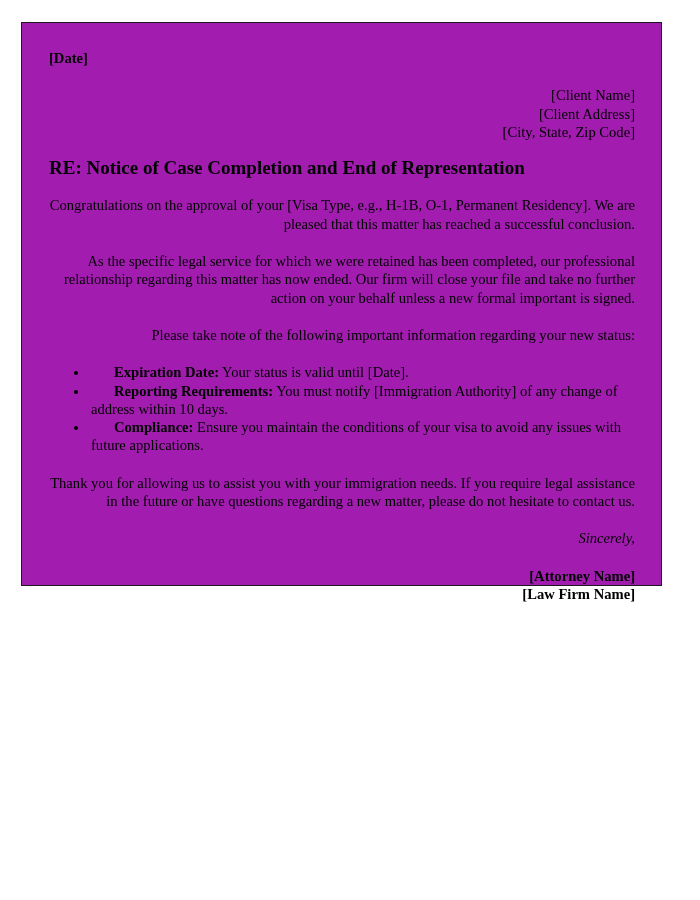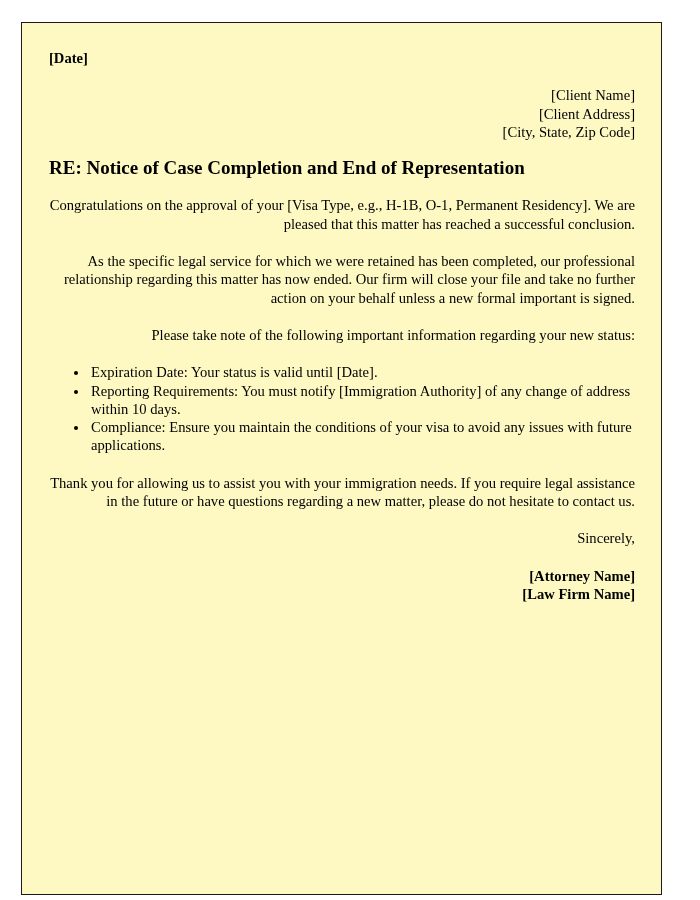--- a/index.html
+++ b/index.html
@@ -12,24 +12,24 @@
     height: 900px;
     font-family: "Liberation Serif", "DejaVu Serif", serif;
     color: #000000;
     overflow: hidden;
   }
   .page {
     position: absolute;
     left: 21px;
     top: 22px;
     width: 641px;
-    height: 873px;
+    height: 564px;
     border: 1px solid #1a1a1a;
     box-sizing: border-box;
-    background: #fef9c3;
+    background: #a21caf;
   }
   .content {
     padding: 26px 26px 0 27px;
   }
   .line, .para, .sig-line {
     font-size: 14.6px;
     line-height: 18.3px;
     text-align: right;
   }
   .date-line {
@@ -61,28 +61,30 @@
   ul.bullets li {
     font-size: 14.6px;
     line-height: 18.3px;
     padding-left: 2px;
     margin: 0;
   }
   ul.bullets li::marker {
     font-size: 13px;
   }
   .bold-lead {
-    font-weight: normal;
+    font-weight: bold;
+    margin-left: 23px;
   }
   .sig-block {
     margin-top: 19px;
     font-weight: bold;
   }
   .closing {
     margin-bottom: 4px;
+    font-style: italic;
   }
 </style>
 </head>
 <body>
 
 <div class="page">
   <div class="content">
 
     <div class="date-line">[Date]</div>
 

